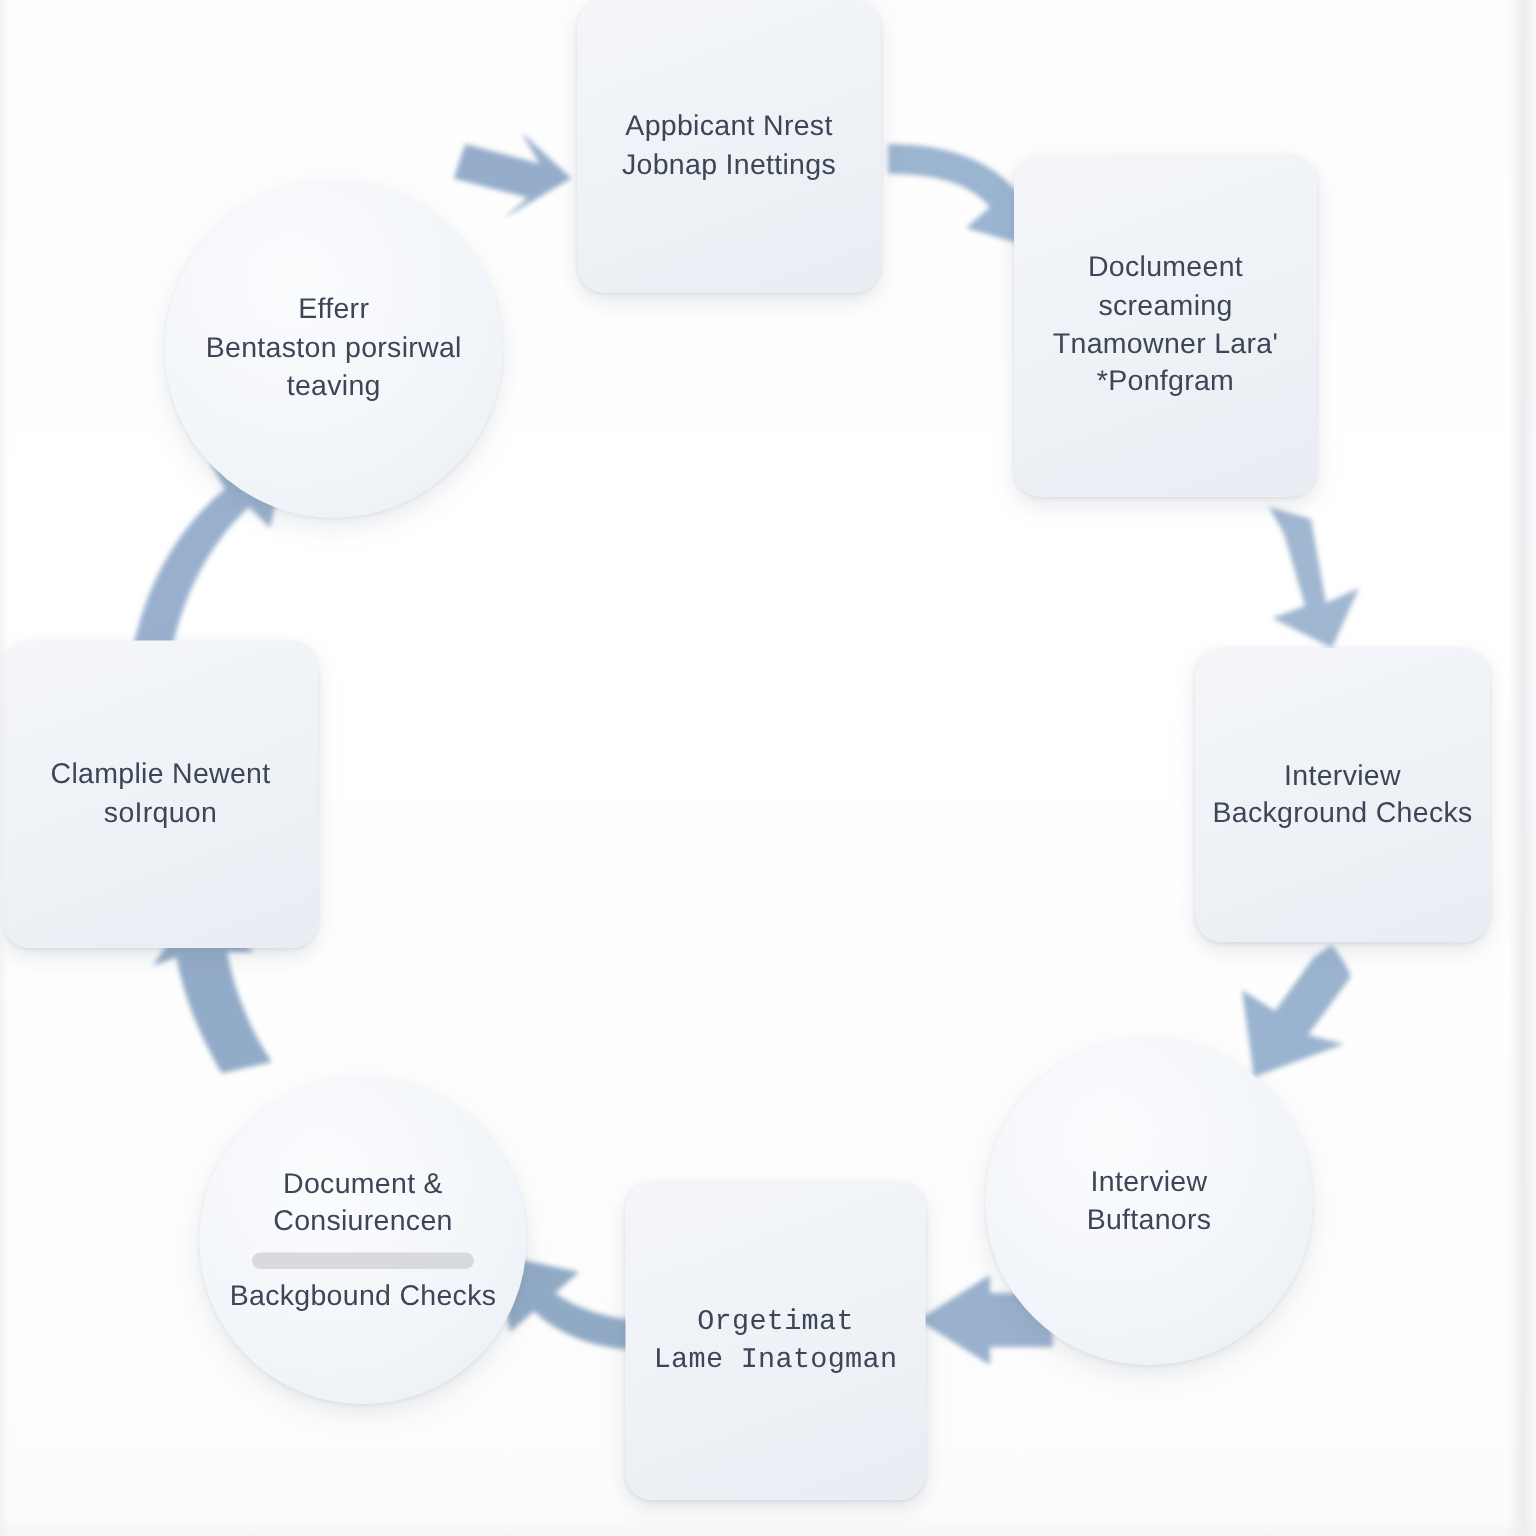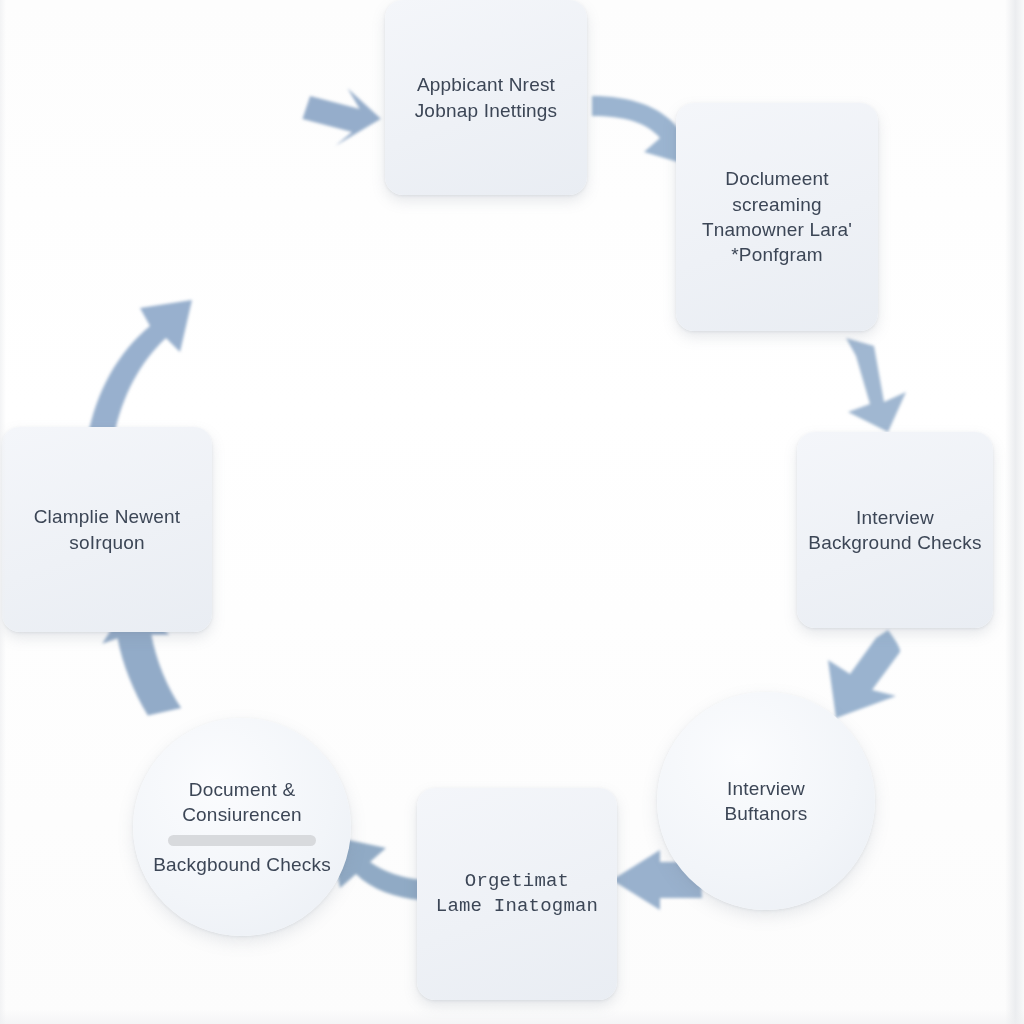--- a/index.html
+++ b/index.html
@@ -182,17 +182,22 @@
 soIrquon</div>
   </div>
 
   <div class="node circle" style="left:133px; top:718px; width:218px; height:218px;">
     <div class="node-label">Document &amp;
 Consiurencen</div>
     <div class="divider-pill"></div>
     <div class="node-label">Backgbound Checks</div>
   </div>
 
+  <div class="node circle" style="left:110px; top:120px; width:225px; height:225px;">
+    <div class="node-label">Efferr
+Bentaston porsirwal
+teaving</div>
+  </div>
 
   <div id="edge-right"></div>
   <div id="edge-bottom"></div>
   <div id="edge-left"></div>
 </div>
 
 </body></html>

